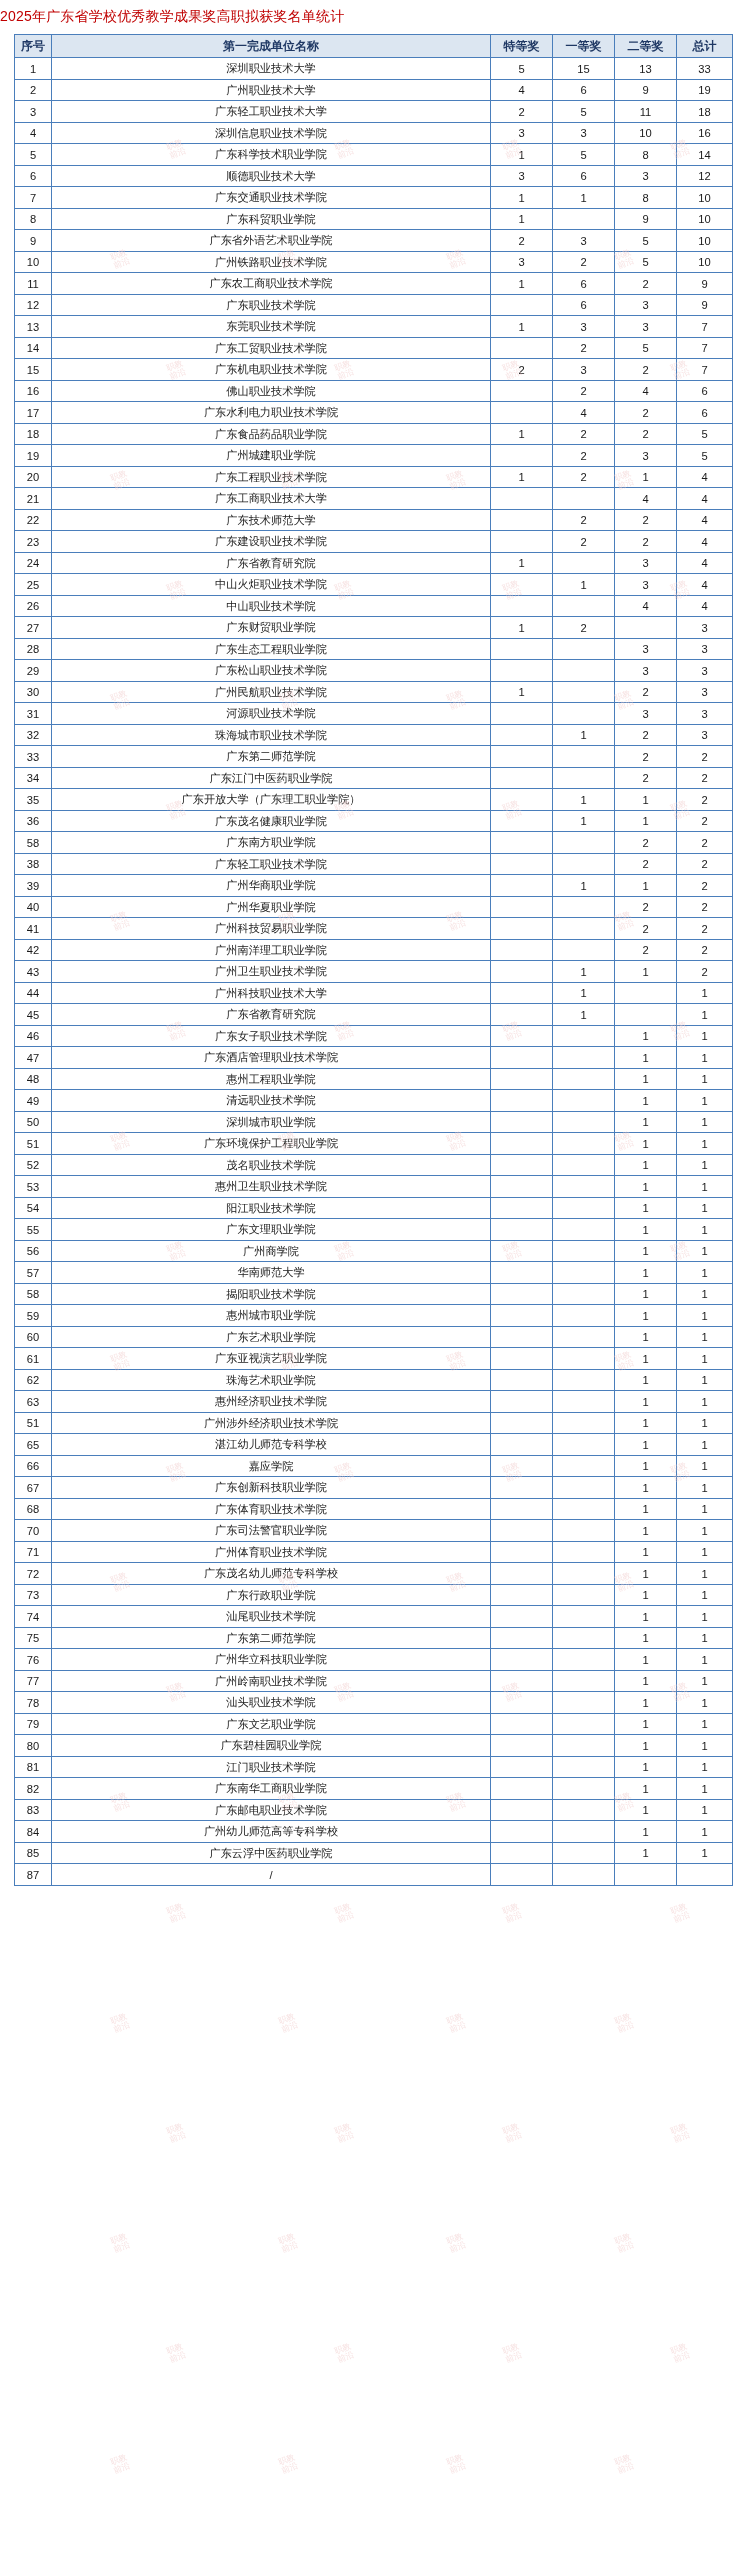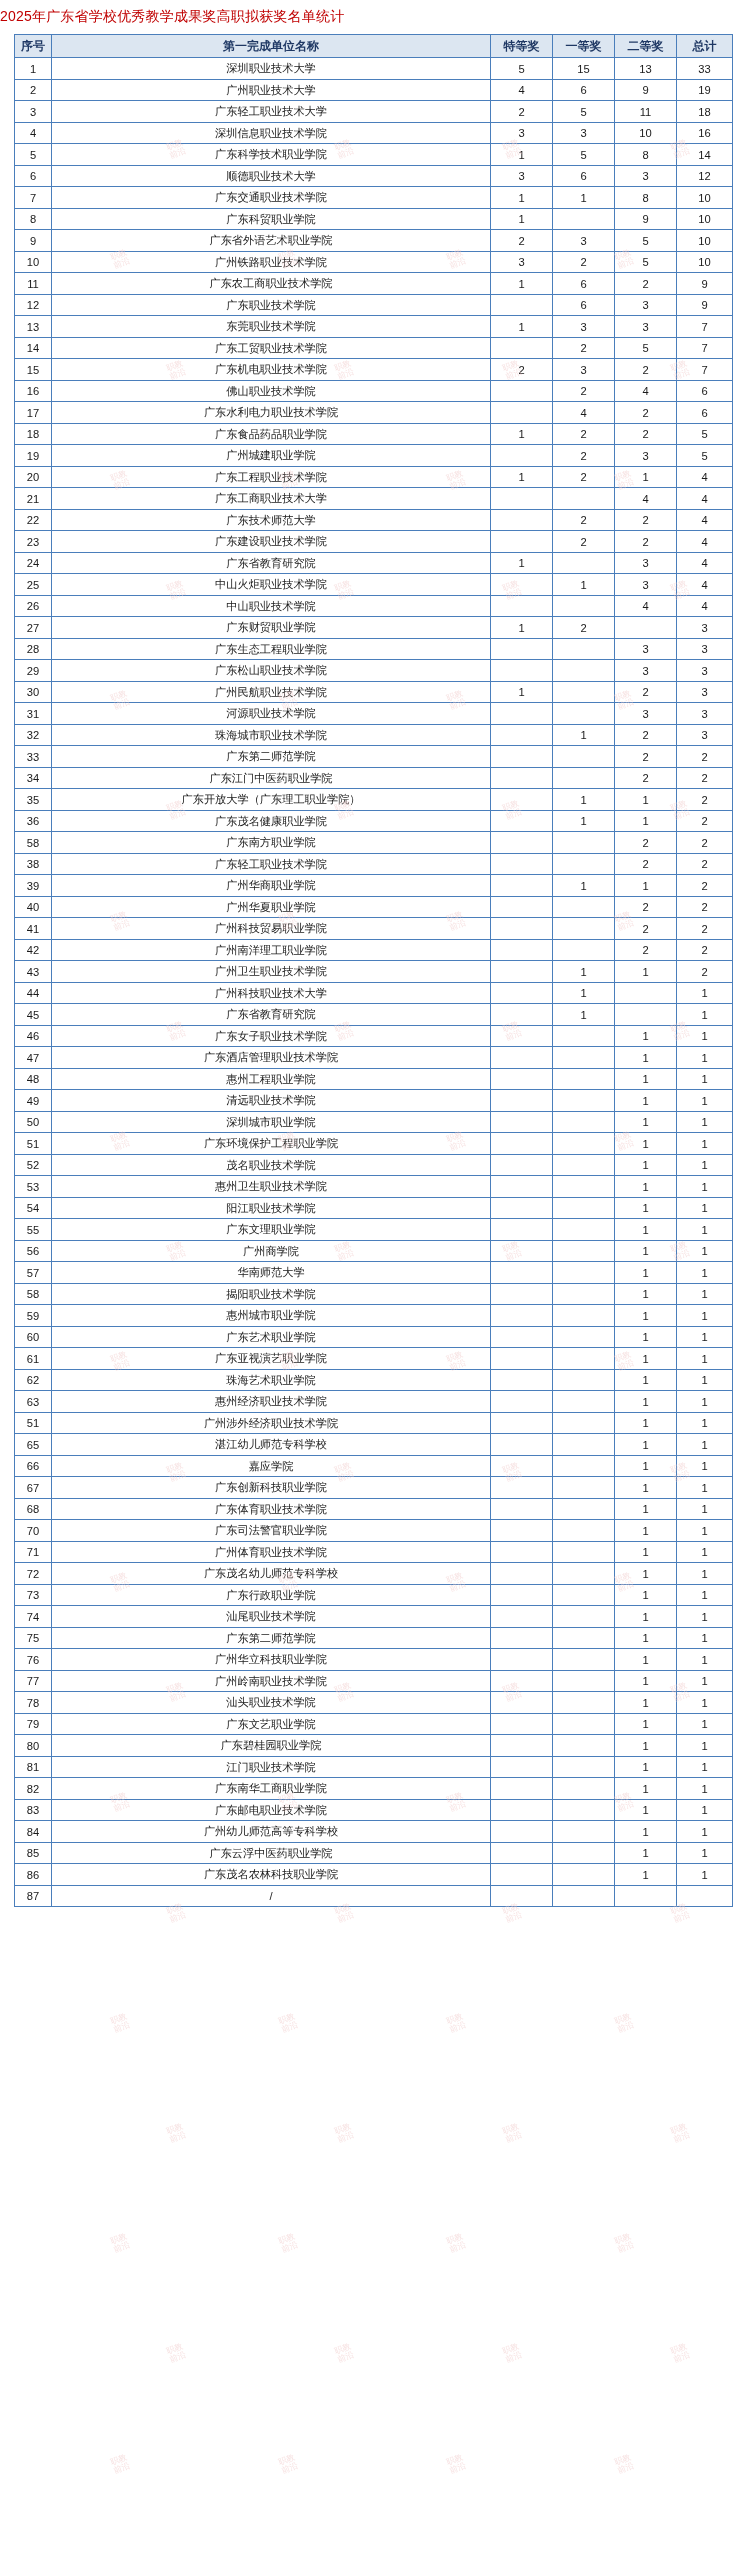--- a/index.html
+++ b/index.html
@@ -759,28 +759,20 @@
         </tr>
         <tr>
           <td class="idx">85</td>
           <td class="name">广东云浮中医药职业学院</td>
           <td class="num"></td>
           <td class="num"></td>
           <td class="num">1</td>
           <td class="total">1</td>
         </tr>
         <tr>
-          <td class="idx">86</td>
-          <td class="name">广东茂名农林科技职业学院</td>
-          <td class="num"></td>
-          <td class="num"></td>
-          <td class="num">1</td>
-          <td class="total">1</td>
-        </tr>
-        <tr>
           <td class="idx">87</td>
           <td class="name">/</td>
           <td class="num"></td>
           <td class="num"></td>
           <td class="num"></td>
           <td class="total"></td>
         </tr>
       </tbody>
   </table>
 

